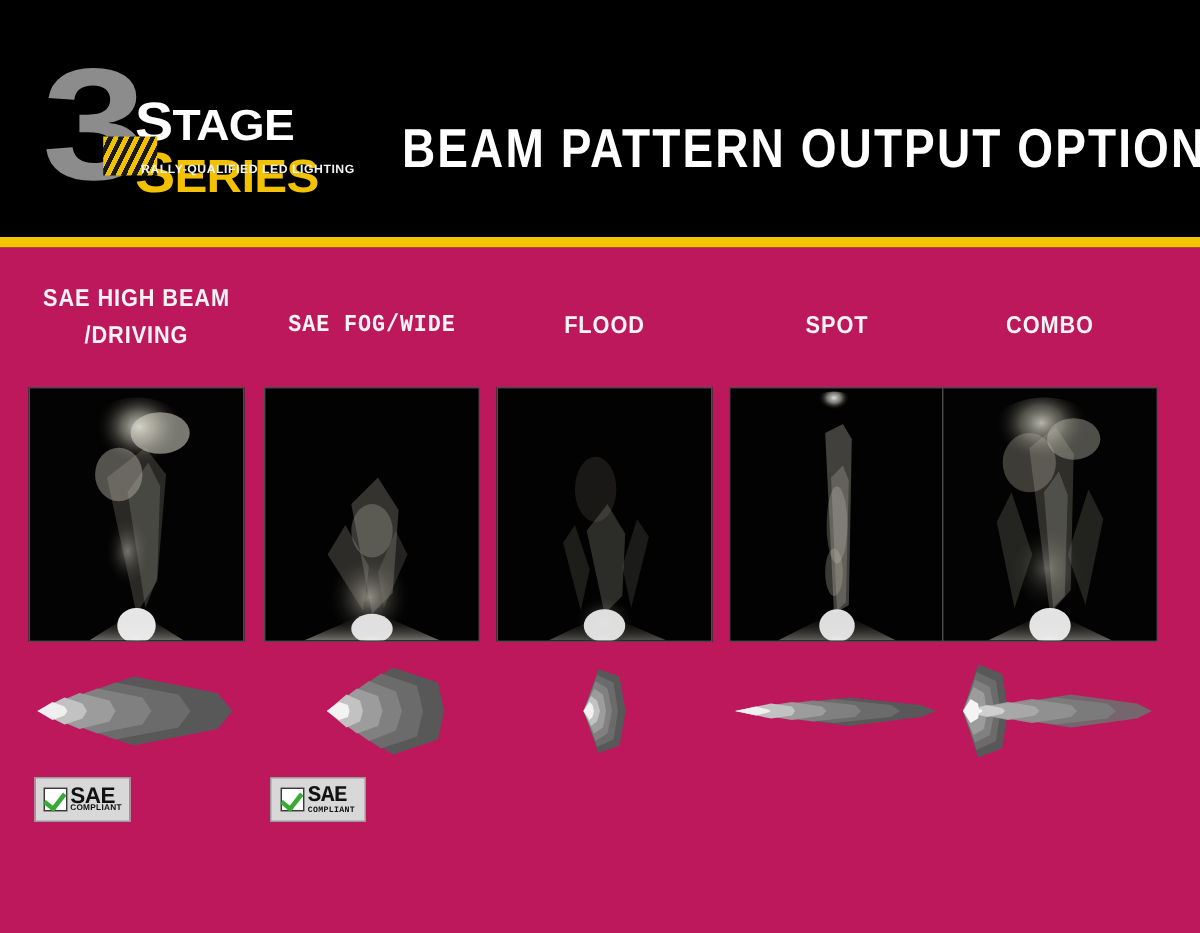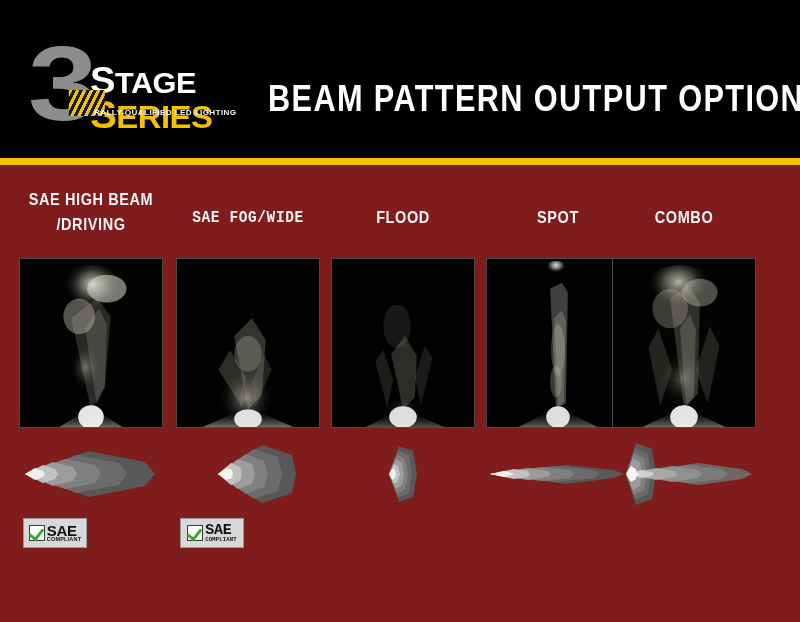--- a/index.html
+++ b/index.html
@@ -57,21 +57,21 @@
     transform:scaleY(1.18) scaleX(0.99); transform-origin:left top;
   }
 
   
   .divider {
     position:absolute; left:0; top:158px; width:800px; height:7px;
     background:#f5c400;
   }
 
   
-  .content { position:absolute; left:0; top:165px; width:800px; height:457px; background:#7f1d1d; }
+  .content { position:absolute; left:0; top:165px; width:800px; height:457px; background:#be185d; }
 
   .cols { position:absolute; left:0; top:0; width:800px; height:457px; }
   .col { position:absolute; top:0; height:457px; }
 
   .col-label {
     position:absolute; top:22px; width:100%;
     font-size:14.5px; font-weight:bold; letter-spacing:0.6px;
     color:#f4f4f4; line-height:1.55; text-align:center;
     transform:scaleY(1.12); transform-origin:center top;
   }
@@ -362,21 +362,21 @@
             <polygon points="4,31 80,22 128,27 138,31 128,35 80,41" fill="#585858"></polygon>
             <polygon points="4,31 70,23 108,27 114,31 108,35 70,39" fill="#6b6b6b"></polygon>
             <polygon points="4,31 56,24 84,27 88,31 84,35 56,38" fill="#808080"></polygon>
             <polygon points="4,31 42,25 62,28 65,31 62,34 42,37" fill="#9c9c9c"></polygon>
             <polygon points="4,31 28,26 42,28 44,31 42,34 28,36" fill="#c2c2c2"></polygon>
             <polygon points="4,31 18,28 26,30 28,31 26,32 18,34" fill="#f0f0f0"></polygon>
           </svg>
         </div>
       </div>
 
-      <div class="col" style="left:612px; width:144px;">
+      <div class="col" style="left:628px; width:144px;">
         <div class="col-label" style="top:40px;">
           <div>COMBO</div>
         </div>
 
         <div class="photo">
           <div class="photo-inner">
             <svg viewBox="0 0 144 170" preserveAspectRatio="none" style="width:100%;height:100%">
               <defs>
                 <radialGradient id="g5a" cx="50%" cy="93%" r="24%">
                   <stop offset="0%" stop-color="#ffffff"></stop>

